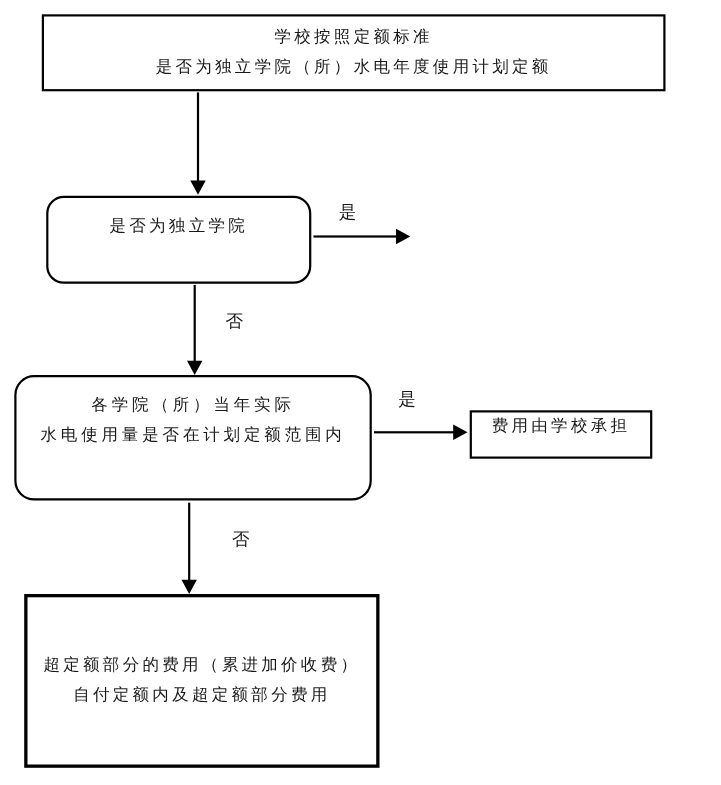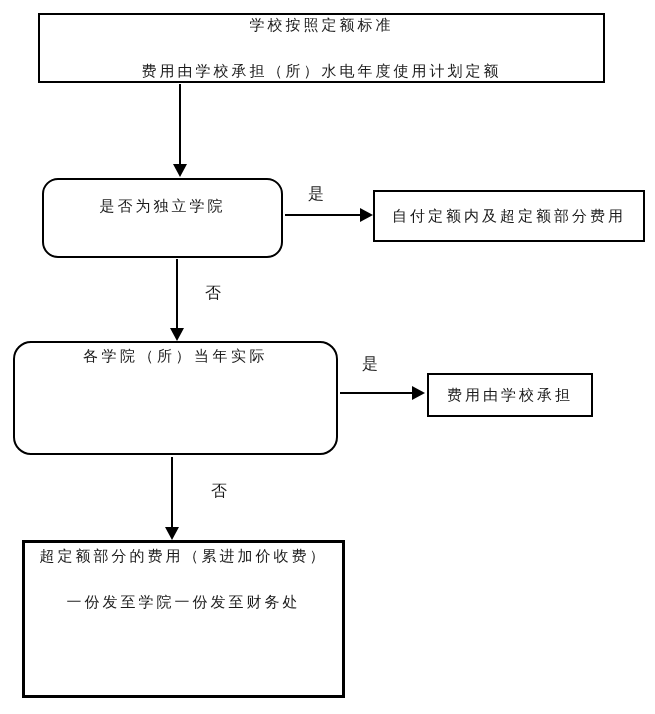--- a/index.html
+++ b/index.html
@@ -18,29 +18,28 @@
     border: 2px solid #000000;
     background: #ffffff;
     display: flex;
     flex-direction: column;
     align-items: center;
     font-size: 15px;
     letter-spacing: 3px;
     line-height: 27px;
     text-align: center;
     white-space: nowrap;
-    gap: 19px;
   }
   .node span { display: block; }
   #start     { left: 38px;  top: 13px;  width: 567px; height: 70px;  justify-content: center; }
   #decision1 { left: 42px;  top: 178px; width: 241px; height: 80px;  border-radius: 16px; padding-top: 13px; }
   #result1   { left: 373px; top: 190px; width: 272px; height: 52px;  justify-content: center; }
-  #decision2 { left: 13px;  top: 341px; width: 325px; height: 114px; border-radius: 18px; padding-top: 0; letter-spacing: 3.5px; }
-  #result2   { left: 427px; top: 373px; width: 166px; height: 44px;  justify-content: center; border-width: 2px; }
-  #final     { left: 22px;  top: 540px; width: 323px; height: 158px; justify-content: flex-start; border-width: 3px; }
+  #decision2 { left: 13px;  top: 341px; width: 325px; height: 114px; border-radius: 18px; padding-top: 13px; letter-spacing: 3.5px; }
+  #result2   { left: 427px; top: 373px; width: 166px; height: 44px;  justify-content: flex-start; border-width: 2px; }
+  #final     { left: 22px;  top: 540px; width: 323px; height: 158px; justify-content: center; border-width: 3px; }
 
   .line { position: absolute; background: #000000; }
   #v1 { left: 179px; top: 84px;  width: 2px;  height: 82px; }
   #h1 { left: 285px; top: 214px; width: 78px; height: 2px;  }
   #v2 { left: 176px; top: 259px; width: 2px;  height: 71px; }
   #h2 { left: 340px; top: 392px; width: 75px; height: 2px;  }
   #v3 { left: 171px; top: 457px; width: 2px;  height: 72px; }
 
   .arrow-down {
     position: absolute; width: 0; height: 0;
@@ -72,42 +71,40 @@
   #yes2 { left: 362px; top: 354px; }
   #no2  { left: 211px; top: 481px; }
 </style>
 </head>
 <body>
 
 <div class="canvas">
 
   <div class="node" id="start">
     <span>学校按照定额标准</span>
-    <span>费用由学校承担（所）水电年度使用计划定额</span>
+    <span>是否为独立学院（所）水电年度使用计划定额</span>
   </div>
 
   <div class="node" id="decision1">
     <span>是否为独立学院</span>
   </div>
 
-  <div class="node" id="result1">
-    <span>自付定额内及超定额部分费用</span>
-  </div>
 
   <div class="node" id="decision2">
     <span>各学院（所）当年实际</span>
+    <span>水电使用量是否在计划定额范围内</span>
   </div>
 
   <div class="node" id="result2">
     <span>费用由学校承担</span>
   </div>
 
   <div class="node" id="final">
     <span>超定额部分的费用（累进加价收费）</span>
-    <span>一份发至学院一份发至财务处</span>
+    <span>自付定额内及超定额部分费用</span>
   </div>
 
   <div class="line" id="v1"></div>
   <div class="arrow-down" id="a1"></div>
 
   <div class="line" id="h1"></div>
   <div class="arrow-right" id="a2"></div>
 
   <div class="line" id="v2"></div>
   <div class="arrow-down" id="a3"></div>

